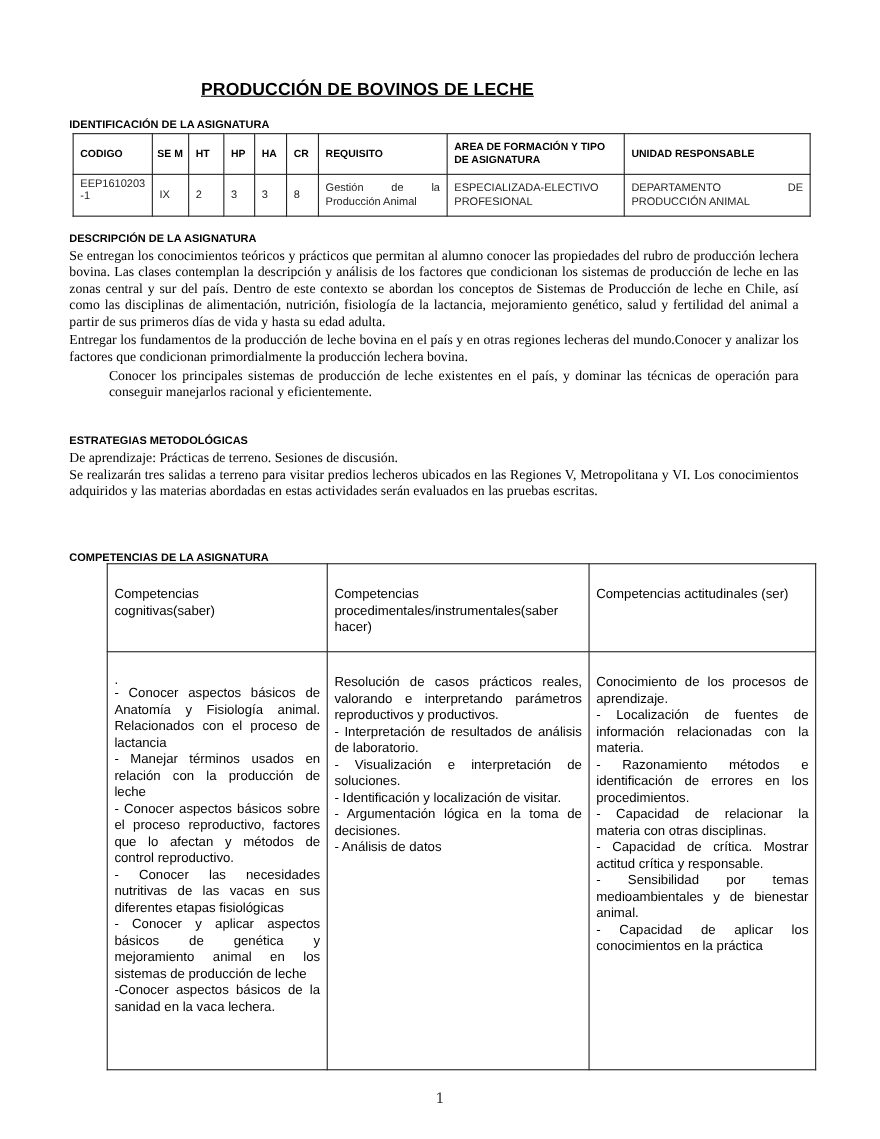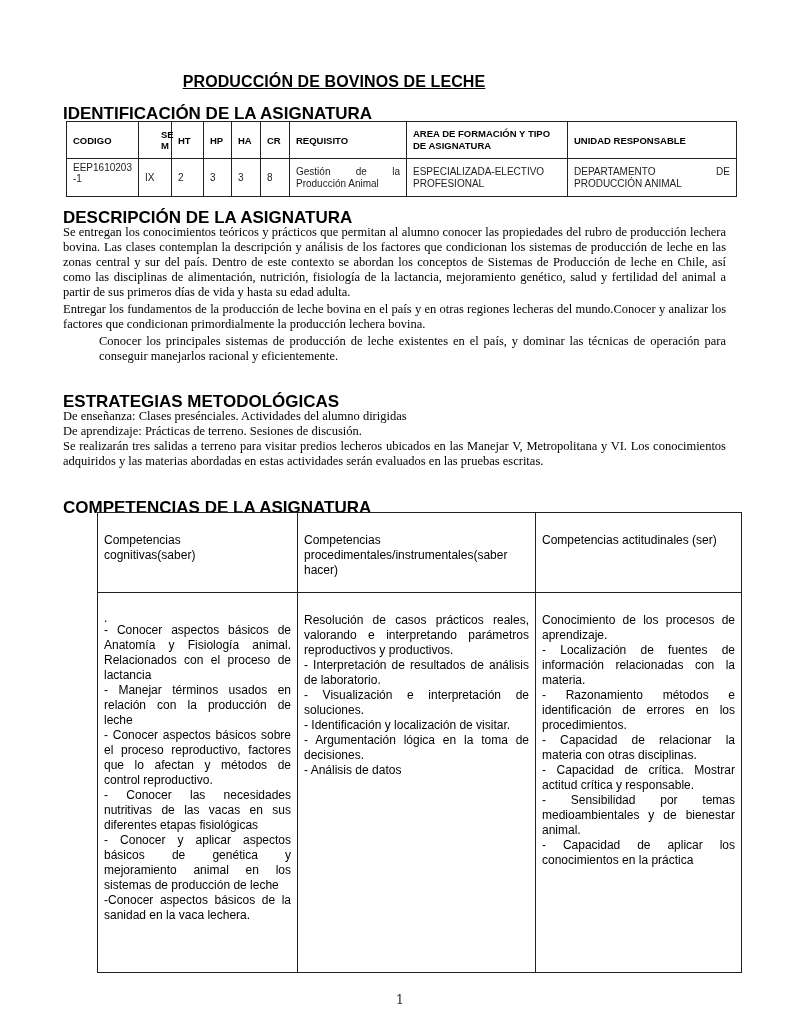--- a/index.html
+++ b/index.html
@@ -1,20 +1,20 @@
 <!DOCTYPE html>
 <html><head>
 <meta charset="utf-8">
 <style>
   html, body { margin: 0; padding: 0; background: #ffffff; }
   body { width: 800px; height: 1035px; position: relative; overflow: hidden;
          font-family: "Liberation Sans", sans-serif; color: #000; }
   .page-title { position: absolute; left: 0; width: 668px; top: 73px; text-align: center;
                 font-weight: bold; font-size: 16px; text-decoration: underline; letter-spacing: 0.1px; }
-  .section-heading { position: absolute; left: 63px; font-weight: bold; font-size: 17px; line-height: 14px; text-align: center; }
+  .section-heading { position: absolute; left: 63px; font-weight: bold; font-size: 10px; line-height: 14px; text-align: center; }
   .para { position: absolute; left: 63px; width: 663px; font-size: 12.5px; line-height: 15px; text-align: justify; }
   .para p { margin: 0; font-family: Liberation Serif, serif; }
 
   table.ident { position: absolute; left: 66px; top: 121px; border-collapse: collapse; width: 670px; table-layout: fixed; }
   table.ident td { border: 1.5px solid #222; vertical-align: middle; padding: 0 6px; font-size: 9.5px; }
   table.ident tr.hdr td { height: 36px; font-weight: bold; }
   table.ident tr.row td { height: 34px; font-size: 10px; color: #222; margin-top: 24px; }
   table.ident td.code { vertical-align: top; padding-top: 3px; font-size: 8.5px; }
 
   table.comp { position: absolute; left: 97px; top: 512px; border-collapse: collapse; width: 644px; table-layout: fixed; }
@@ -41,21 +41,21 @@
       <col style="width:28px">
     <col style="width:29px">
       <col style="width:29px">
       <col style="width:117px">
       <col style="width:161px">
       <col style="width:169px">
   </colgroup>
   <tbody>
       <tr class="hdr">
     <td>CODIGO</td>
-    <td style="padding:0 22px;line-height:11px;">SE M</td>
+    <td style="padding:0 4px;line-height:11px;">SE M</td>
     <td>HT</td>
     <td>HP</td>
     <td>HA</td>
     <td>CR</td>
     <td>REQUISITO</td>
     <td style="line-height:12px;">AREA DE FORMACIÓN Y TIPO DE ASIGNATURA</td>
     <td>UNIDAD RESPONSABLE</td>
   </tr>
   <tr class="row">
     <td class="code" style="word-break:break-all;line-height:11px;">EEP1610203-1</td>
@@ -73,23 +73,22 @@
 
 <div class="section-heading" style="top:211px;">DESCRIPCIÓN DE LA ASIGNATURA</div>
 <div class="para" style="top:225px;">
   <p>Se entregan los conocimientos teóricos y prácticos que permitan al alumno conocer las propiedades del rubro de producción lechera bovina.     Las clases contemplan la descripción y análisis de los factores que condicionan los sistemas de producción de leche en las zonas central y sur del país. Dentro de este contexto se abordan los conceptos de Sistemas de Producción de leche en Chile, así como las disciplinas de alimentación, nutrición, fisiología de la lactancia, mejoramiento genético, salud y fertilidad del animal a partir de sus primeros días de vida y hasta su edad adulta.</p>
   <p style="margin-top:2px;">Entregar los fundamentos de la producción de leche bovina en el país y en otras regiones lecheras del mundo.Conocer y analizar los factores que condicionan primordialmente la producción lechera bovina.</p>
   <p style="margin-top:2px;margin-left:36px;">Conocer los principales sistemas de producción de leche existentes en el país, y dominar las técnicas de operación para conseguir manejarlos racional y eficientemente.</p>
 </div>
 
 <div class="section-heading" style="top:395px;">ESTRATEGIAS METODOLÓGICAS</div>
 <div class="para" style="top:409px;">
-  <p>De enseñanza: Clases presénciales. Actividades del alumno dirigidas</p>
   <p>De aprendizaje: Prácticas de terreno. Sesiones de discusión.</p>
-  <p> Se realizarán tres salidas a terreno para visitar predios lecheros ubicados en las Manejar V, Metropolitana y VI. Los conocimientos adquiridos y las materias abordadas en estas actividades serán evaluados en las pruebas escritas.</p>
+  <p> Se realizarán tres salidas a terreno para visitar predios lecheros ubicados en las Regiones V, Metropolitana y VI. Los conocimientos adquiridos y las materias abordadas en estas actividades serán evaluados en las pruebas escritas.</p>
 </div>
 
 <div class="section-heading" style="top:501px;">COMPETENCIAS DE LA ASIGNATURA</div>
 <table class="comp">
   <colgroup>
     <col style="width:200px">
       <col style="width:238px">
       <col style="width:206px">
   </colgroup>
   <tbody>

